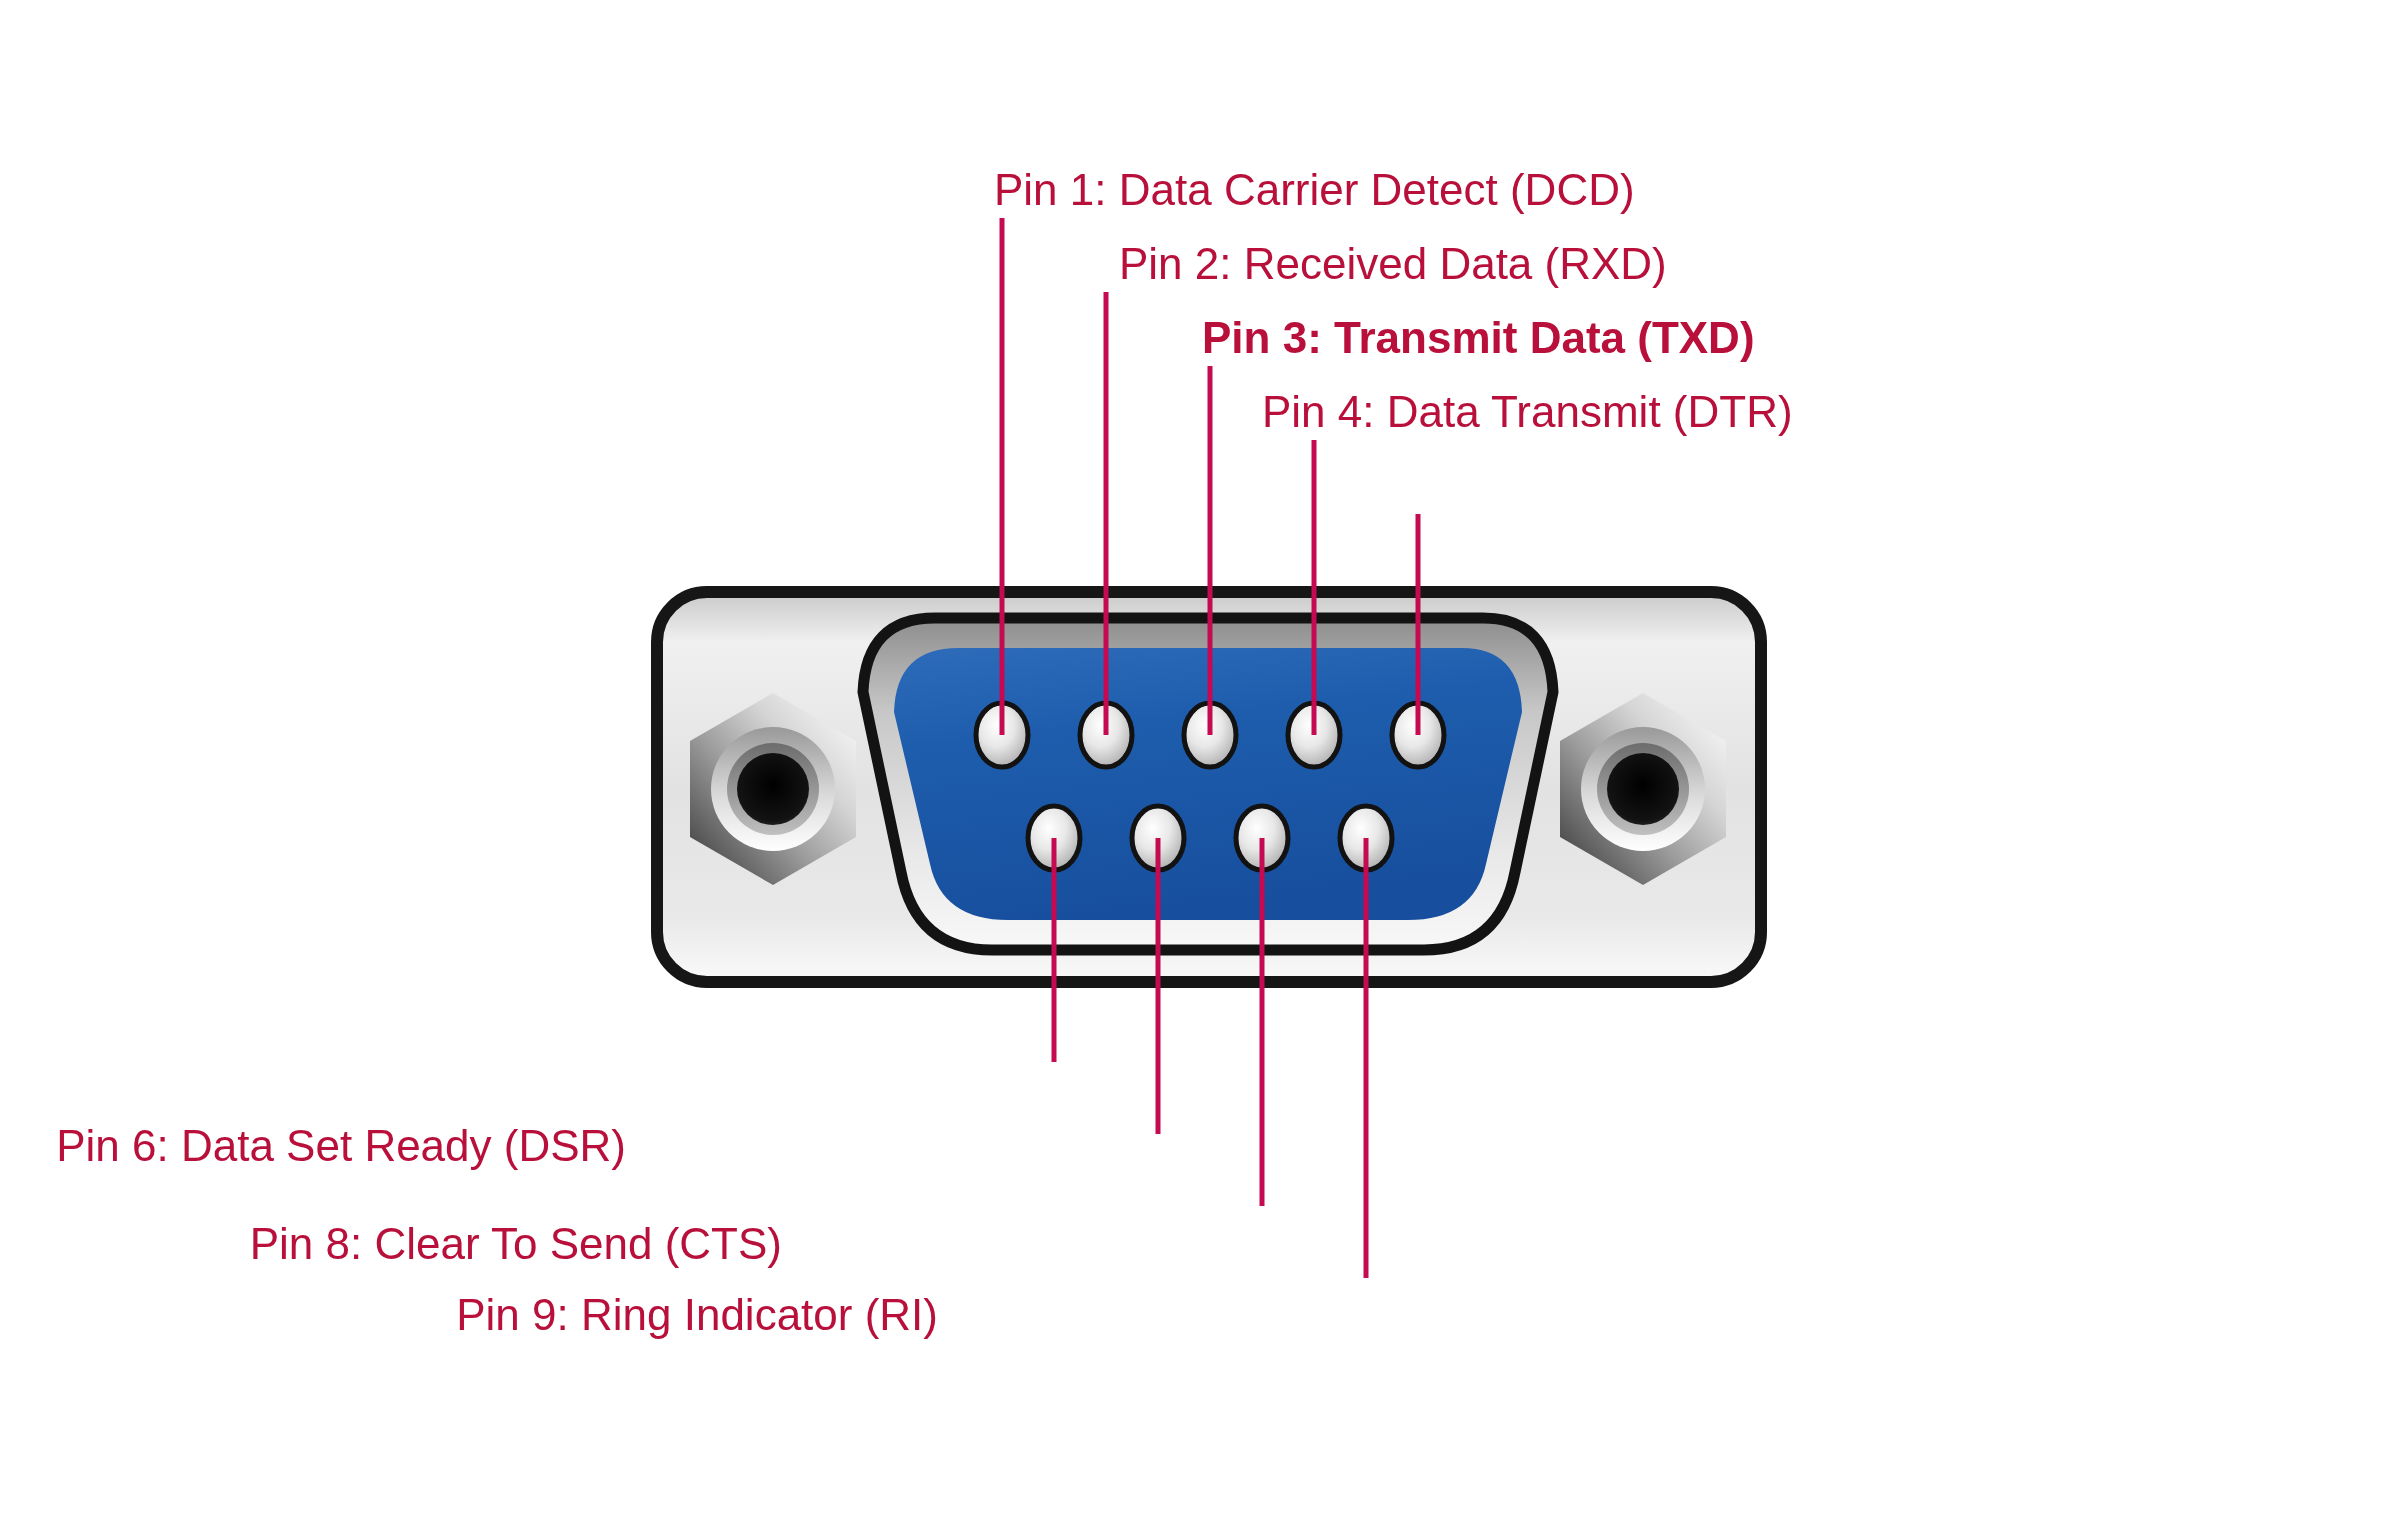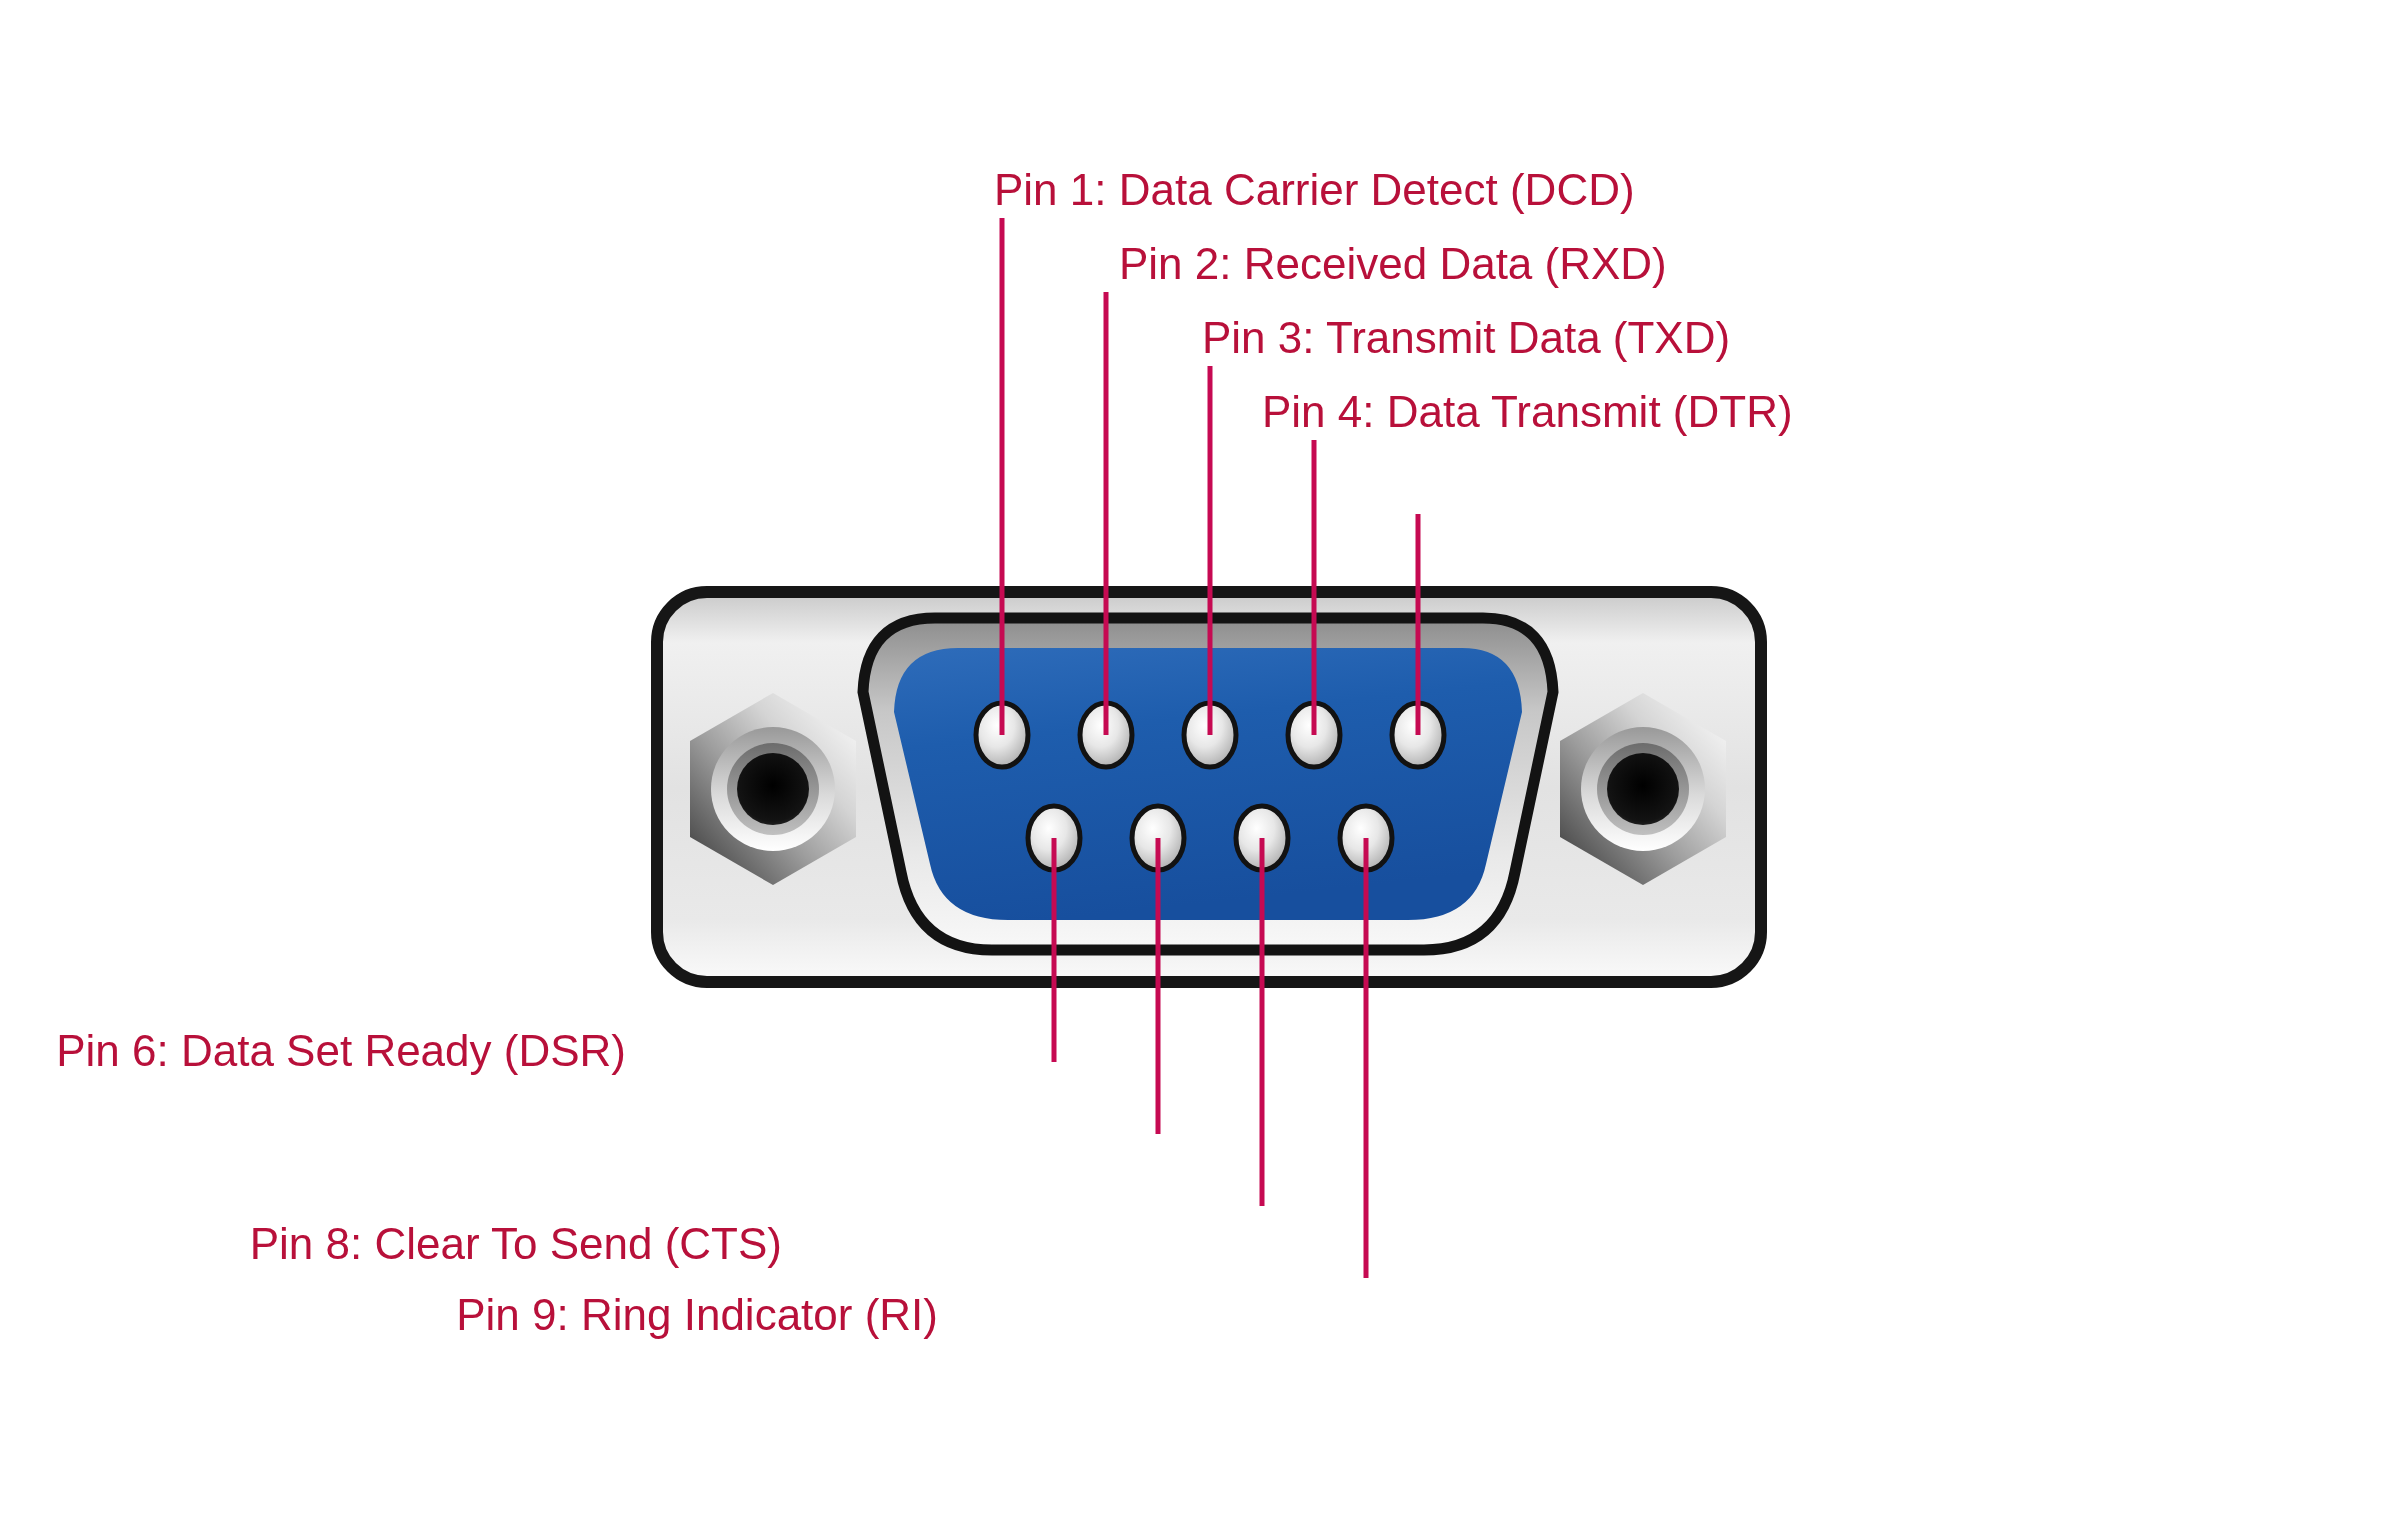--- a/index.html
+++ b/index.html
@@ -20,24 +20,24 @@
     font: 400 44px/52px "Liberation Sans", sans-serif;
     color: #b8103a;
     white-space: nowrap;
     transform: translateY(-50%);
   }
   .top-label    { text-align: left; }
   .bottom-label { text-align: right; }
   
   #lbl-1 { left: 994px;  top: 190px; }
   #lbl-2 { left: 1098px; top: 264px; margin-left: 21px; }
-  #lbl-3 { left: 1202px; top: 338px; }
+  #lbl-3 { left: 1202px; top: 338px; font-weight: bold; }
   #lbl-4 { left: 1262px; top: 412px; }
   #lbl-5 { left: 1412px; top: 486px; }
-  #lbl-6 { right: 1318px; top: 1051px; }
+  #lbl-6 { right: 1318px; top: 1146px; }
   #lbl-7 { right: 1214px; top: 1173px; }
   #lbl-8 { right: 1162px; top: 1244px; }
   #lbl-9 { right: 1006px; top: 1315px; text-align: center; }
 </style>
 </head>
 <body>
 
 <div id="stage">
 
   <svg id="connector-svg" width="2405" height="1514" viewBox="0 0 2405 1514" xmlns="http://www.w3.org/2000/svg">

